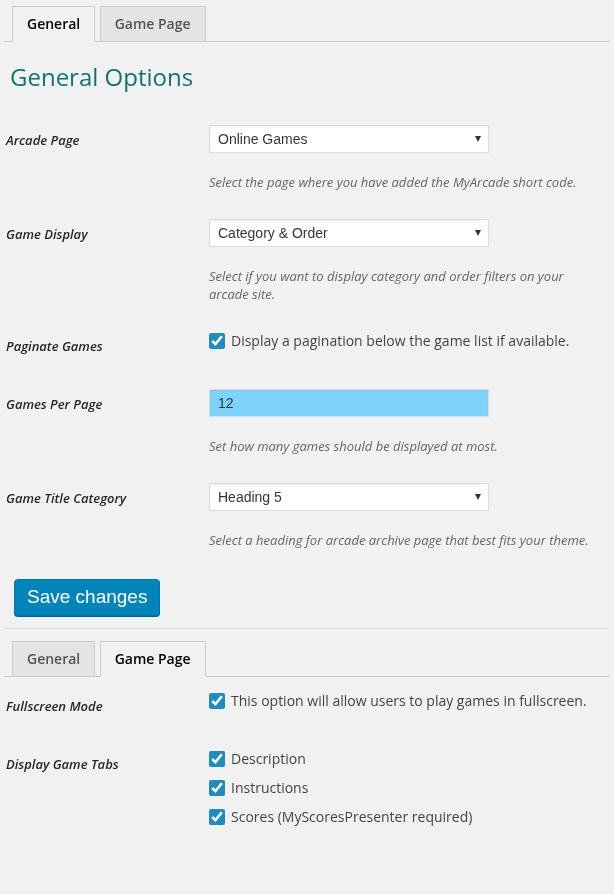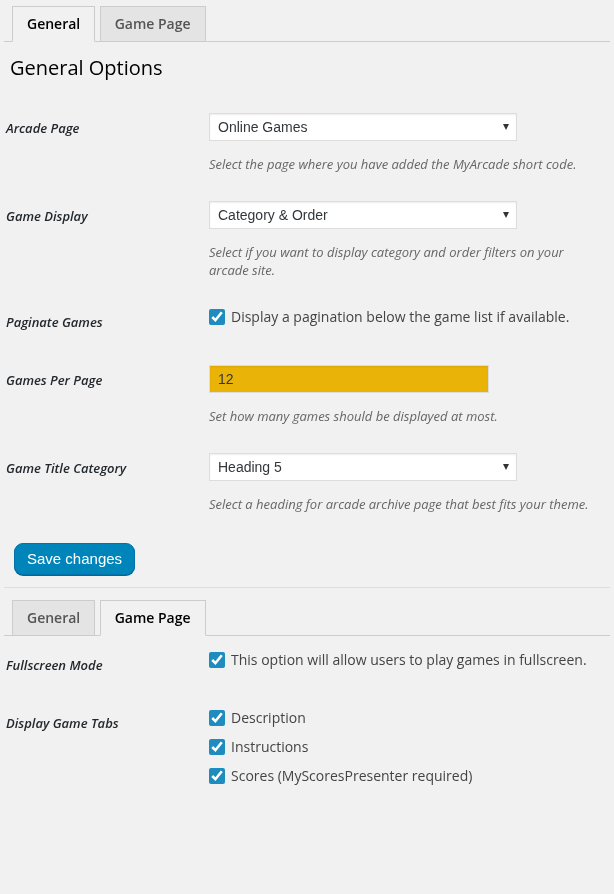--- a/index.html
+++ b/index.html
@@ -35,24 +35,24 @@
     cursor: pointer;
     text-align: center;
   }
   .nav-tab-active {
     background: #f1f1f1;
     color: #000;
     border-bottom: 1px solid #f1f1f1;
   }
   
   h2.section-title {
-    font-size: 20px;
+    font-size: 24px;
     font-weight: 500;
-    color: #000000;
-    margin: 12px 0 18px 6px;
+    color: #0f766e;
+    margin: 18px 0 18px 6px;
   }
   
   table.form-table {
     width: 100%;
     border-collapse: collapse;
   }
   table.form-table tr { vertical-align: top; }
   table.form-table th {
     text-align: left;
     font-weight: 600;
@@ -64,26 +64,26 @@
     font-style: italic;
   }
   table.form-table td {
     padding: 14px 10px 14px 0;
     vertical-align: top;
   }
   .description {
     font-style: italic;
     color: #666;
     font-size: 13px;
-    margin: 14px 0 0 0;
+    margin: 20px 0 0 0;
     display: block;
   }
   
   select.wp-select {
-    width: 308px;
+    width: 280px;
     height: 28px;
     font-size: 14px;
     border: 1px solid #ddd;
     background: #fff;
     padding: 2px 22px 2px 8px;
     -webkit-appearance: none;
     -moz-appearance: none;
     appearance: none;
     color: #32373c;
     box-shadow: inset 0 1px 2px rgba(0,0,0,0.07);
@@ -97,43 +97,43 @@
     top: 4px;
     font-size: 12px;
     color: #333;
     pointer-events: none;
   }
   input.wp-text {
     width: 280px;
     height: 28px;
     font-size: 14px;
     border: 1px solid #ddd;
-    background: #eab308;
+    background: #7dd3fc;
     padding: 2px 8px;
     color: #32373c;
     box-shadow: inset 0 1px 2px rgba(0,0,0,0.07);
   }
   input[type="checkbox"].wp-check {
     width: 16px;
     height: 16px;
     margin: 0 6px 0 0;
     vertical-align: middle;
     accent-color: #1e8cbe;
   }
   .check-row { display: flex; align-items: center; margin: 0 0 10px 0; }
   .check-row span { font-size: 14px; color: #444; }
   .check-label { font-size: 14px; color: #444; text-align: center; }
   
   .button-primary {
     background: #0085ba;
     border: 1px solid #0073aa;
     color: #fff;
-    font-size: 15px;
+    font-size: 19px;
     padding: 6px 12px 7px 12px;
-    border-radius: 9px;
+    border-radius: 4px;
     cursor: pointer;
     margin: 16px 0 4px 10px;
     box-shadow: 0 1px 0 #006799;
   }
   .divider {
     border: none;
     border-top: 1px solid #ddd;
     margin: 8px 0 0 0;
   }
   .block { padding: 0 4px 0 4px; }

